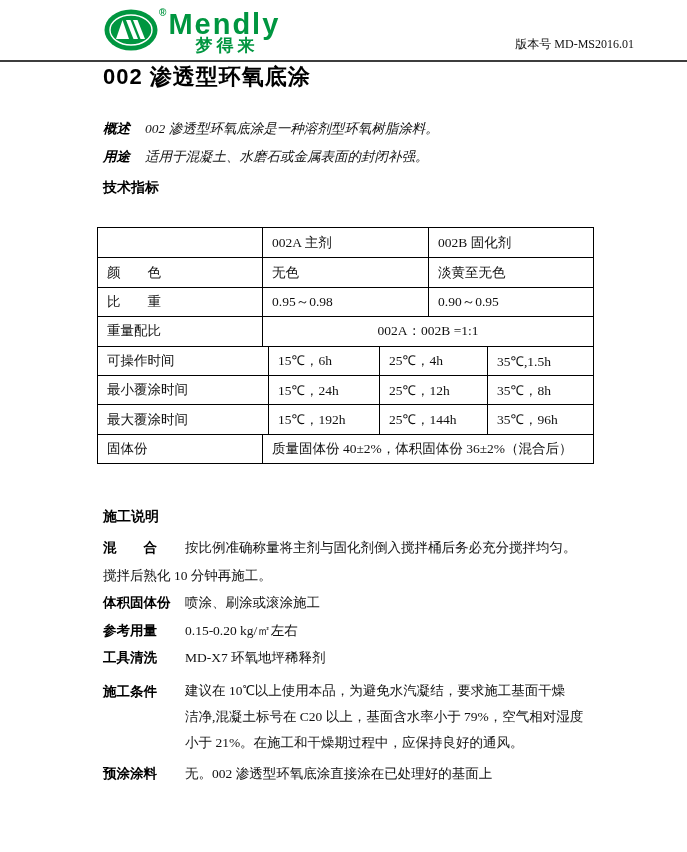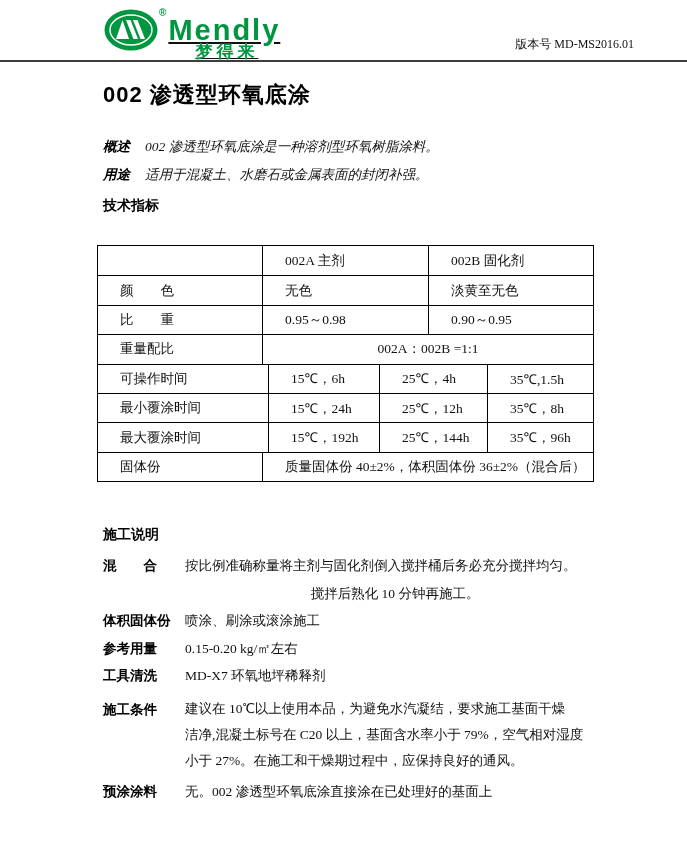--- a/index.html
+++ b/index.html
@@ -14,39 +14,39 @@
   .page { position:relative; width:687px; height:852px; background:#fff; }
 
   
   .hdr { position:absolute; top:0; left:0; width:687px; height:60px; }
   .brand { position:absolute; left:104px; top:9px; display:flex; align-items:flex-start; }
   .brand-mark { display:block; }
   .reg-mark {
     color:#009640; font-family:"Liberation Sans",sans-serif;
     font-size:10px; font-weight:bold; margin:-2px 2px 0 1px;
   }
-  .wordmark-block { margin-top:9px;text-decoration:underline; }
+  .wordmark-block { margin-top:3px; }
   .wordmark {
     color:#009640; font-family:"Liberation Sans",sans-serif;
     font-weight:bold; font-size:29px; line-height:24px; letter-spacing:2px;
   }
   .wordmark-cn {
     color:#009640; font-family:"Liberation Sans",sans-serif;
     font-weight:bold; font-size:17px; line-height:19px; letter-spacing:4px;
     margin-left:27px;
   }
   .version { position:absolute; right:53px; top:36px; font-size:12px; color:#111; }
   .rule { position:absolute; top:60px; left:0; width:687px; border-top:2px solid #3d3d3d; }
 
   
   main { position:absolute; top:62px; left:0; width:687px; padding-left:103px; }
   h1.title {
     font-family:"Liberation Sans",sans-serif;
     font-size:22px; font-weight:bold; line-height:30px;
-    margin-top:18px; letter-spacing:1px; color:#000;
+    margin-top:0; letter-spacing:1px; color:#000;
   }
 
   .intro { margin-top:23px;font-style:italic; }
   .intro-row { display:flex; font-size:13.5px; line-height:28px; }
   .ilabel {
     flex:none; width:42px; font-weight:bold;
     font-family:"Liberation Sans",sans-serif; color:#000;
   }
   .ibody { width:426px; }
   .ibody .line { white-space:nowrap; }
@@ -60,41 +60,41 @@
 
   
   .spec-table {
     margin:30px 0 0 -6px; width:497px;
     border:1px solid #000; font-size:13.5px;
   }
   .trow { display:flex; height:29.4px; border-top:1px solid #000; }
   .trow:first-child { border-top:none; }
   .tcell {
     display:flex; align-items:center;
-    padding-left:22px; border-left:1px solid #000;
+    padding-left:9px; border-left:1px solid #000;
     overflow:hidden; white-space:nowrap;
   }
   .tcell.c-label { border-left:none; width:164px; flex:none; }
   .c-half  { width:166px; flex:none; }
   .c-last  { flex:1; }
   .c-third  { width:111px; flex:none;margin-left:6px; }
   .c-third2 { width:108px; flex:none; }
   .c-span { flex:1; }
   .c-span.center { justify-content:center; padding-left:0; }
 
   
   .apply { margin-top:8px; }
   .item { display:flex; font-size:13.5px; line-height:27.5px; }
   .alabel {
     flex:none; width:82px; font-weight:bold;
     font-family:"Liberation Sans",sans-serif; color:#000;
   }
   .abody { width:414px; }
   .abody .line { white-space:nowrap; }
-  .followup { font-size:13.5px; line-height:27.5px;text-align:center; }
+  .followup { font-size:13.5px; line-height:27.5px; }
   .item.cond { margin-top:6px; }
   .item.cond .line { line-height:26.3px; }
   .item.pre { margin-top:3px; }
 </style>
 </head>
 <body>
 
 <div class="page">
 
   <div class="hdr">
@@ -212,21 +212,21 @@
         <div class="abody">
           <div class="line">MD-X7 环氧地坪稀释剂</div>
         </div>
       </div>
 
       <div class="item cond">
         <span class="alabel">施工条件</span>
         <div class="abody">
           <div class="line">建议在 10℃以上使用本品，为避免水汽凝结，要求施工基面干燥</div>
           <div class="line">洁净,混凝土标号在 C20 以上，基面含水率小于 79%，空气相对湿度</div>
-          <div class="line">小于 27%。在施工和干燥期过程中，应保持良好的通风。</div>
+          <div class="line">小于 21%。在施工和干燥期过程中，应保持良好的通风。</div>
         </div>
       </div>
 
       <div class="item pre">
         <span class="alabel">预涂涂料</span>
         <div class="abody">
           <div class="line">无。002 渗透型环氧底涂直接涂在已处理好的基面上</div>
         </div>
       </div>
 

